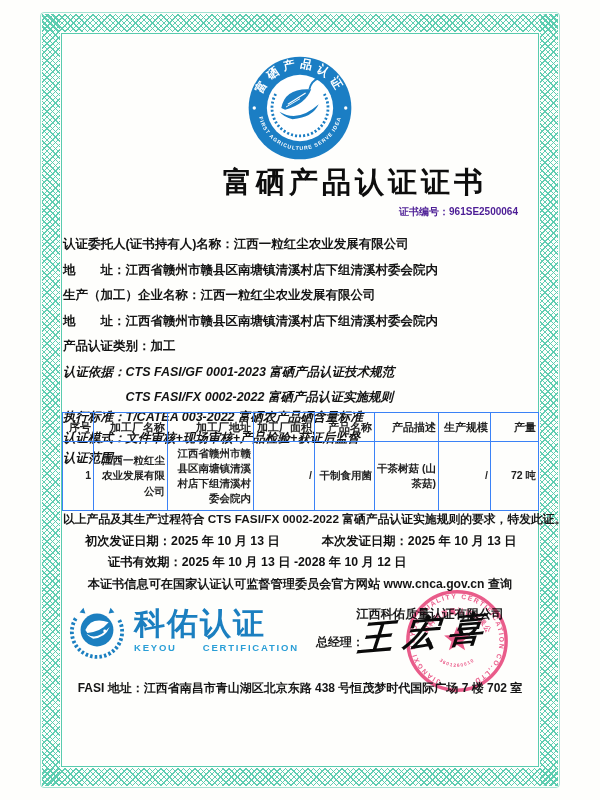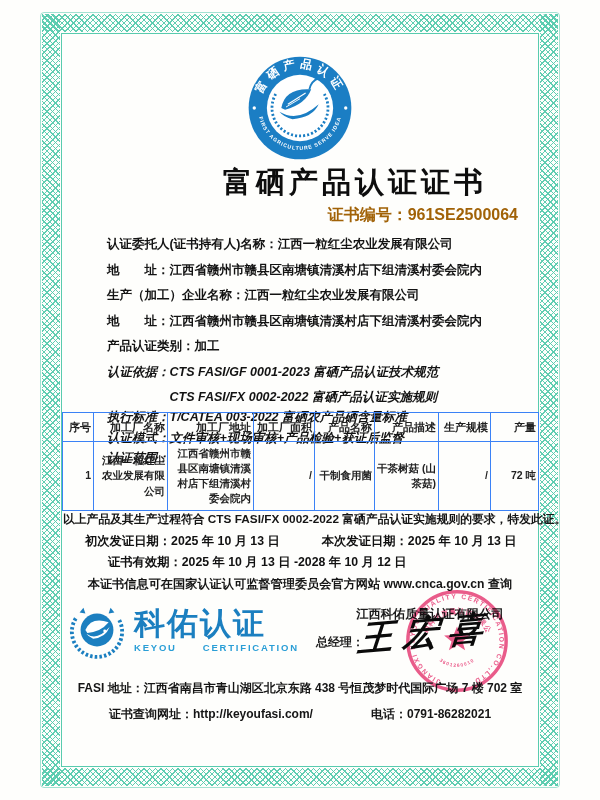--- a/index.html
+++ b/index.html
@@ -22,28 +22,28 @@
   .bf-right{right:42px;top:14px;bottom:14px;width:18px;border-radius:6px 0 0 6px;}
   .bf-inner-line{position:absolute;left:61px;right:61px;top:33px;bottom:33px;border:1px solid #58cbae;}
   .bf-outer-edge{position:absolute;left:40px;right:40px;top:12px;bottom:12px;border:1px solid rgba(88,203,174,.55);border-radius:4px;}
 
   
   .badge{position:absolute;left:50%;top:52px;transform:translateX(-50%);width:112px;height:112px;}
 
   
   .title{position:absolute;top:163px;left:8px;width:100%;text-align:center;
     font-size:29px;font-weight:900;letter-spacing:4px;color:#0d0d0d;padding-left:47px;}
-  .certno{position:absolute;top:205px;right:82px;font-size:16px;font-weight:800;color:#a16207;}
+  .certno{position:absolute;top:205px;right:82px;font-size:10px;font-weight:800;color:#4c1d95;}
 
   
   .fields{position:absolute;left:63px;right:62px;top:236px;font-size:12.5px;font-weight:800;color:#131313;}
   .fline{display:flex;margin-bottom:8.5px;white-space:nowrap;}
   .fields .tight .fline{margin-bottom:3.5px;}
   .fields .tight{margin-top:6px;font-style:italic;}
-  .flabel{flex:0 0 auto;margin-left:44px;}
+  .flabel{flex:0 0 auto;}
   .fvalue{flex:0 0 auto;}
   .basis-vals{display:flex;flex-direction:column;gap:8px;}
 
   
   table.scope{position:absolute;left:62px;top:412px;width:476px;border-collapse:collapse;table-layout:fixed;
     font-size:10.5px;font-weight:700;color:#222;}
   table.scope th, table.scope td{border:1px solid #3b82f6;text-align:right;vertical-align:middle;padding:1px 2px;}
   table.scope th{height:26px;font-weight:800;font-size:11px;}
   table.scope td{height:66px;line-height:1.45;}
 
@@ -239,18 +239,14 @@
     </text>
     <polygon fill="#e8457c" points="55,40 58.5,48.9 68.4,49.3 60.7,55.4 63.4,64.7 55,59.2 46.6,64.7 49.3,55.4 41.6,49.3 51.5,48.9"></polygon>
     <text font-size="5" font-weight="bold" fill="#e8457c" letter-spacing="1.2">
       <textPath href="#stampNoArc" startOffset="50%" text-anchor="middle">3601260010</textPath>
     </text>
   </svg>
 
   <div class="signature">王宏喜</div>
 
   <div class="fasi-line">FASI 地址：江西省南昌市青山湖区北京东路 438 号恒茂梦时代国际广场 7 楼 702 室</div>
-  <div class="footer-line">
-    <span><span>证书查询网址：</span><span>http://keyoufasi.com/</span></span>
-    <span><span>电话：</span><span>0791-86282021</span></span>
-  </div>
 
 </div>
 
 </body></html>

